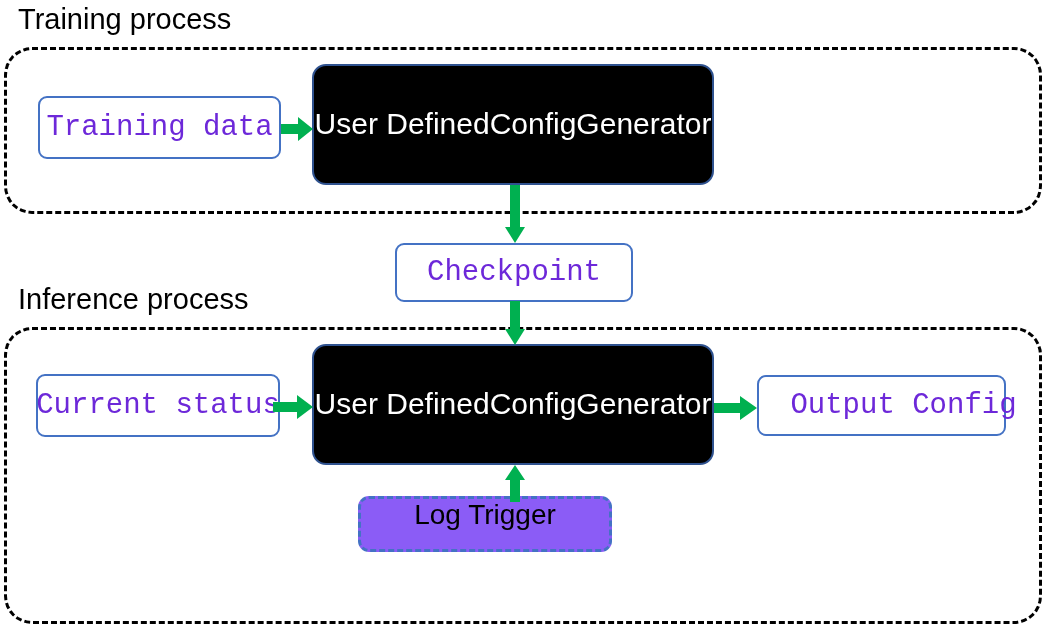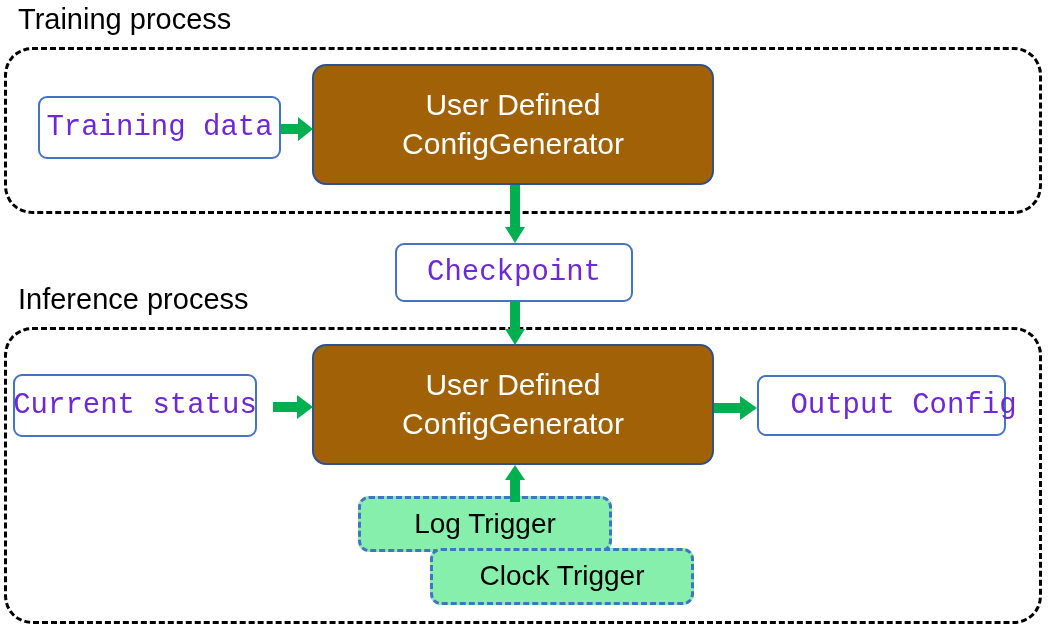--- a/index.html
+++ b/index.html
@@ -54,51 +54,51 @@
     border-radius: 9px;
     color: #6d28d9;
     font-size: 29px;
     line-height: 1.15;
     text-align: center;
     white-space: nowrap;
     font-family: Liberation Mono, monospace;
   }
   #node-training-data { left: 38px;  top: 96px;  width: 243px; height: 63px; }
   #node-checkpoint    { left: 395px; top: 243px; width: 238px; height: 59px; align-items: center; }
-  #node-current-status{ left: 13px;  top: 374px; width: 244px; height: 63px; }
+  #node-current-status{ left: 36px;  top: 374px; width: 244px; height: 63px; }
   #node-output-config { left: 757px; top: 375px; width: 249px; height: 61px; padding-left: 44px; }
 
   
   .node-primary {
     position: absolute;
     box-sizing: border-box;
     display: flex;
-    flex-direction: column;
+    flex-direction: row;
     align-items: center;
     justify-content: center;
-    background: #a16207;
+    background: #000000;
     border: 2px solid #2F528F;
     border-radius: 14px;
     color: #ffffff;
     font-size: 30px;
     line-height: 1.28;
     text-align: center;
     white-space: nowrap;
   }
   #node-generator-train { left: 312px; top: 64px;  width: 402px; height: 121px; }
   #node-generator-infer { left: 312px; top: 344px; width: 402px; height: 121px; }
 
   
   .node-trigger {
     position: absolute;
     box-sizing: border-box;
     display: flex;
-    align-items: center;
+    align-items: flex-start;
     justify-content: center;
-    background: #86efac;
+    background: #8b5cf6;
     border: 3px dashed #4472C4;
     border-radius: 11px;
     color: #000000;
     font-size: 28px;
     line-height: 1.15;
     white-space: nowrap;
   }
   #node-log-trigger   { left: 358px; top: 496px; width: 254px; height: 56px; z-index: 4; }
   #node-clock-trigger { left: 430px; top: 548px; width: 264px; height: 57px; z-index: 5; }
 
@@ -149,23 +149,20 @@
   </div>
 
   <div class="node" id="node-output-config">
     <span>Output Config</span>
   </div>
 
   <div class="node-trigger" id="node-log-trigger">
     <span>Log Trigger</span>
   </div>
 
-  <div class="node-trigger" id="node-clock-trigger">
-    <span>Clock Trigger</span>
-  </div>
 
   <div class="arrow" id="arrow-data-to-gen">
     <svg width="33" height="34" viewBox="0 0 33 34">
       <path d="M0 12 L17 12 L17 5 L32 17 L17 29 L17 22 L0 22 Z" fill="#00B050"></path>
     </svg>
   </div>
 
   <div class="arrow" id="arrow-gen-to-ckpt">
     <svg width="22" height="60" viewBox="0 0 22 60">
       <path d="M6 0 L16 0 L16 42 L21 42 L11 58 L1 42 L6 42 Z" fill="#00B050"></path>

